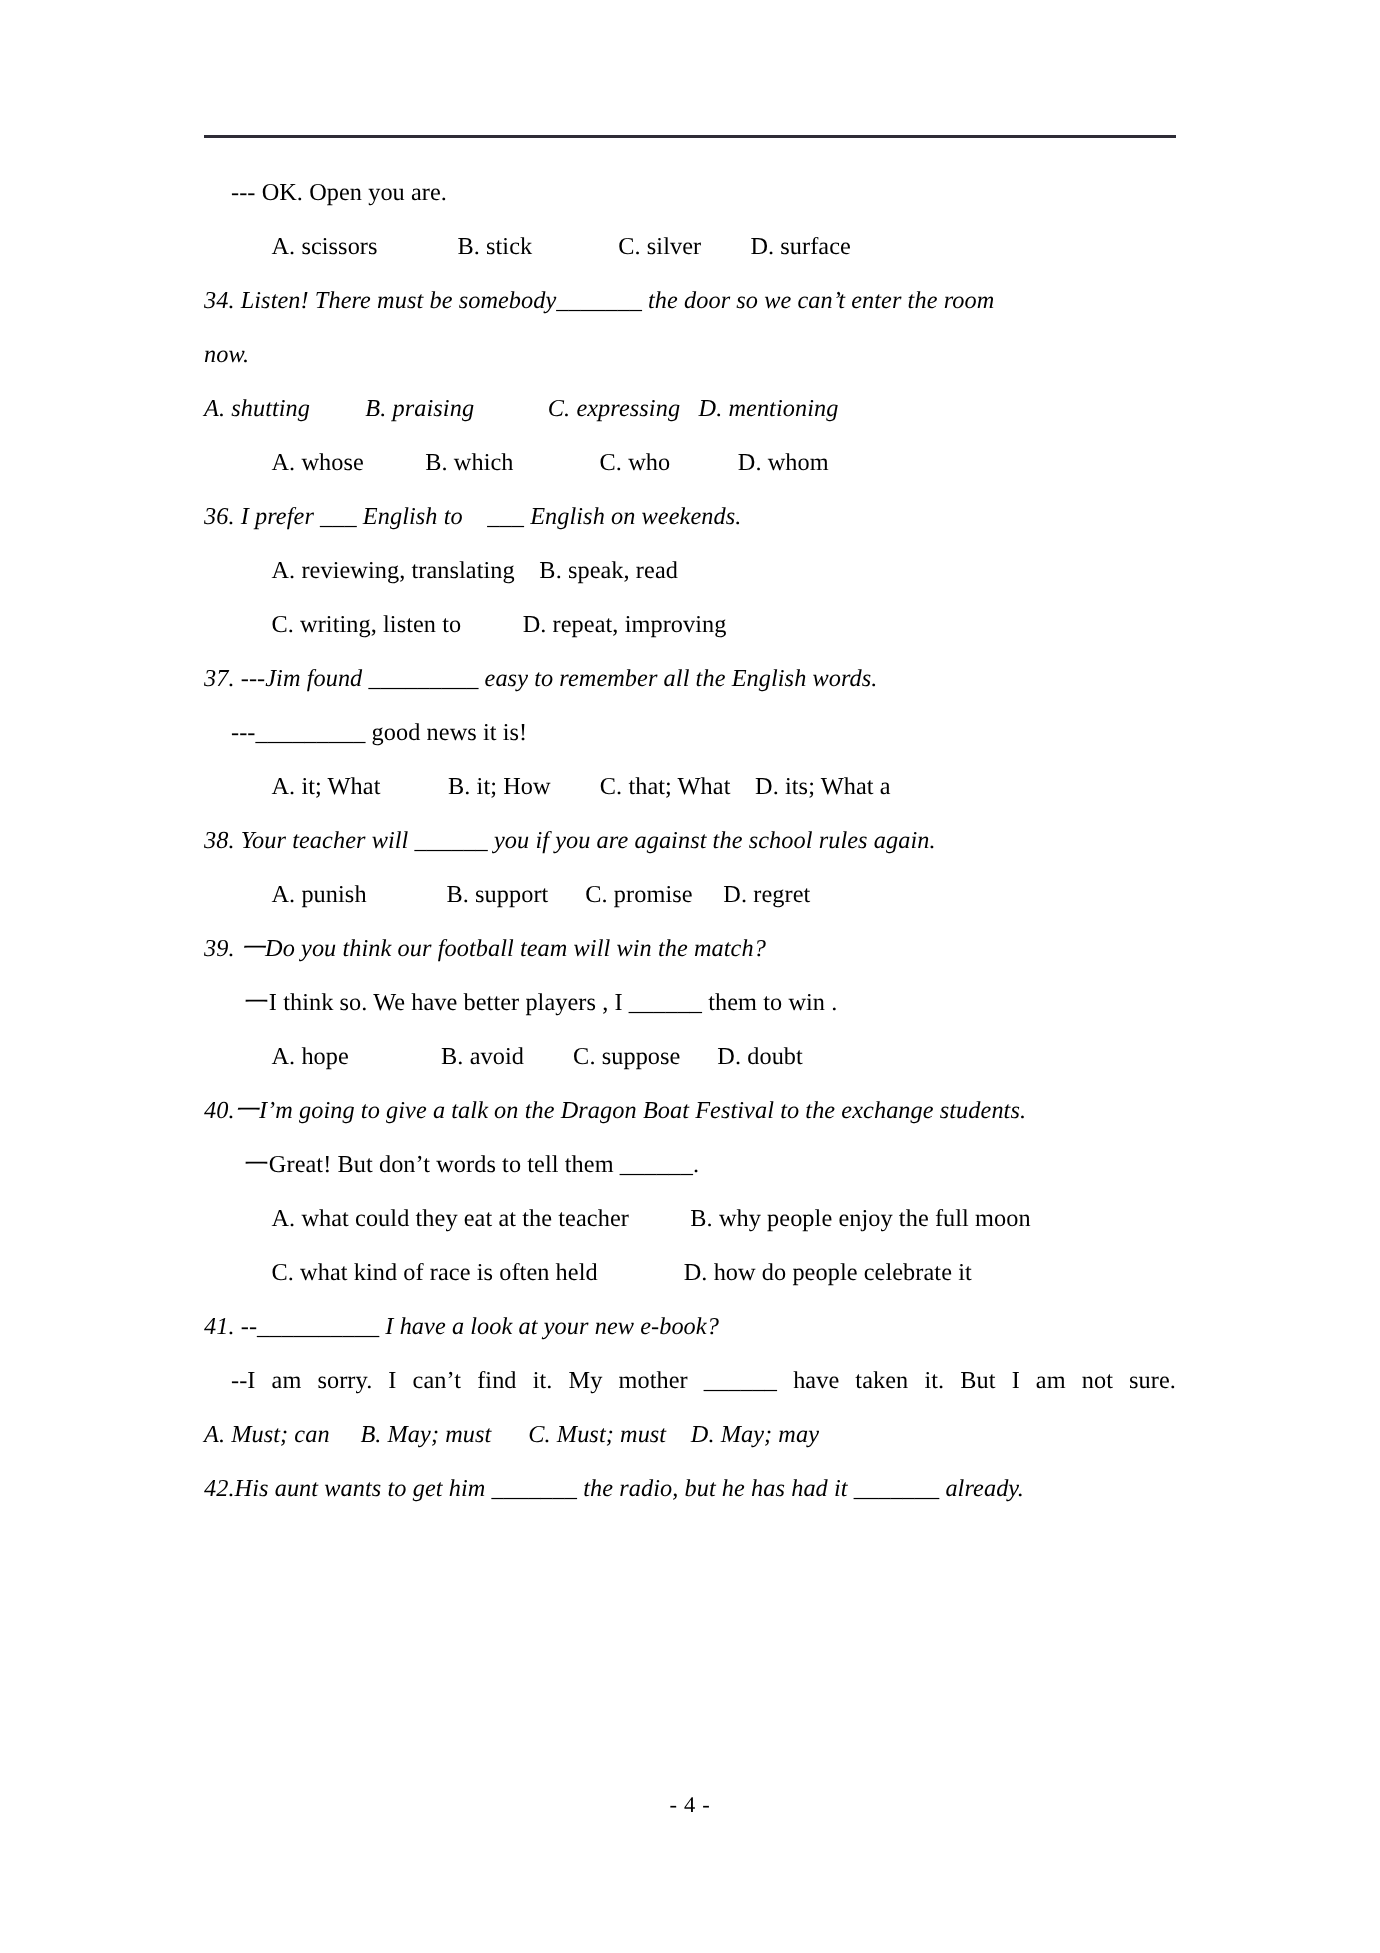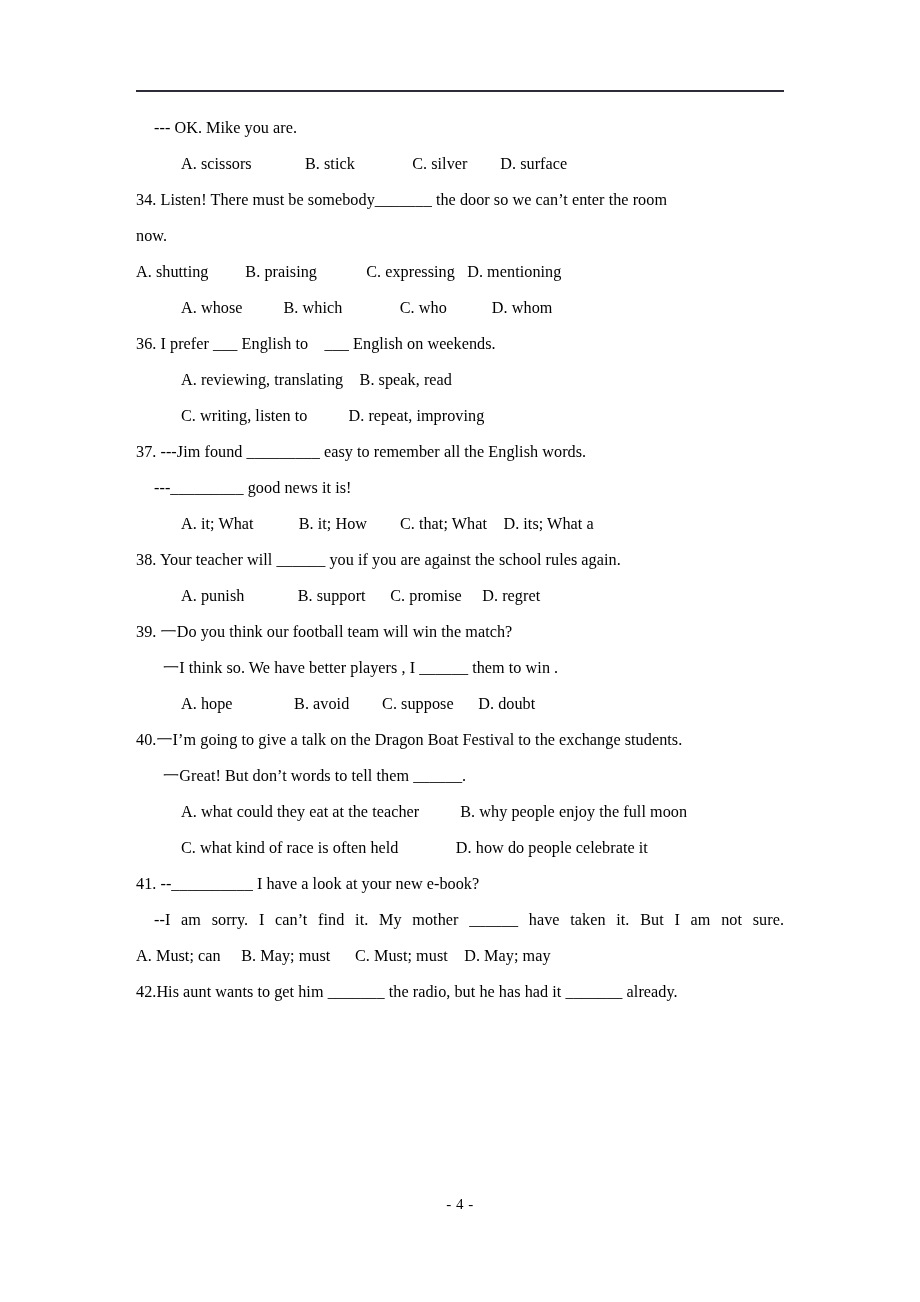--- a/index.html
+++ b/index.html
@@ -37,21 +37,21 @@
     width: 648px;
   }
   .line {
     font-size: 16.2px;
     line-height: 36px;
     height: 36px;
     white-space: pre;
     letter-spacing: 0.05px;
   }
   
-  .ind0  { padding-left: 0; }
+  .ind0  { padding-left: 0; font-style: italic; }
   .ind2  { padding-left: 18px; }
   .ind3  { padding-left: 27px; }
   .ind4  { padding-left: 45px; }
 
   
   .justified {
     white-space: normal;
     text-align: justify;
     text-align-last: justify;
     padding-left: 18px;
@@ -70,21 +70,21 @@
   }
 </style>
 </head>
 <body>
 
 <div class="page">
 
   <div class="header-rule"></div>
 
   <div class="content">
-    <div class="line ind2">--- OK. Mike you are.</div>
+    <div class="line ind2">--- OK. Open you are.</div>
     <div class="line ind4">A. scissors             B. stick              C. silver        D. surface</div>
     <div class="line ind0">34. Listen! There must be somebody_______ the door so we can’t enter the room</div>
     <div class="line ind0">now.</div>
     <div class="line ind0">A. shutting         B. praising            C. expressing   D. mentioning</div>
     <div class="line ind4">A. whose          B. which              C. who           D. whom</div>
     <div class="line ind0">36. I prefer ___ English to    ___ English on weekends.</div>
     <div class="line ind4">A. reviewing, translating    B. speak, read</div>
     <div class="line ind4">C. writing, listen to          D. repeat, improving</div>
     <div class="line ind0">37. ---Jim found _________ easy to remember all the English words.</div>
     <div class="line ind2">---_________ good news it is!</div>

